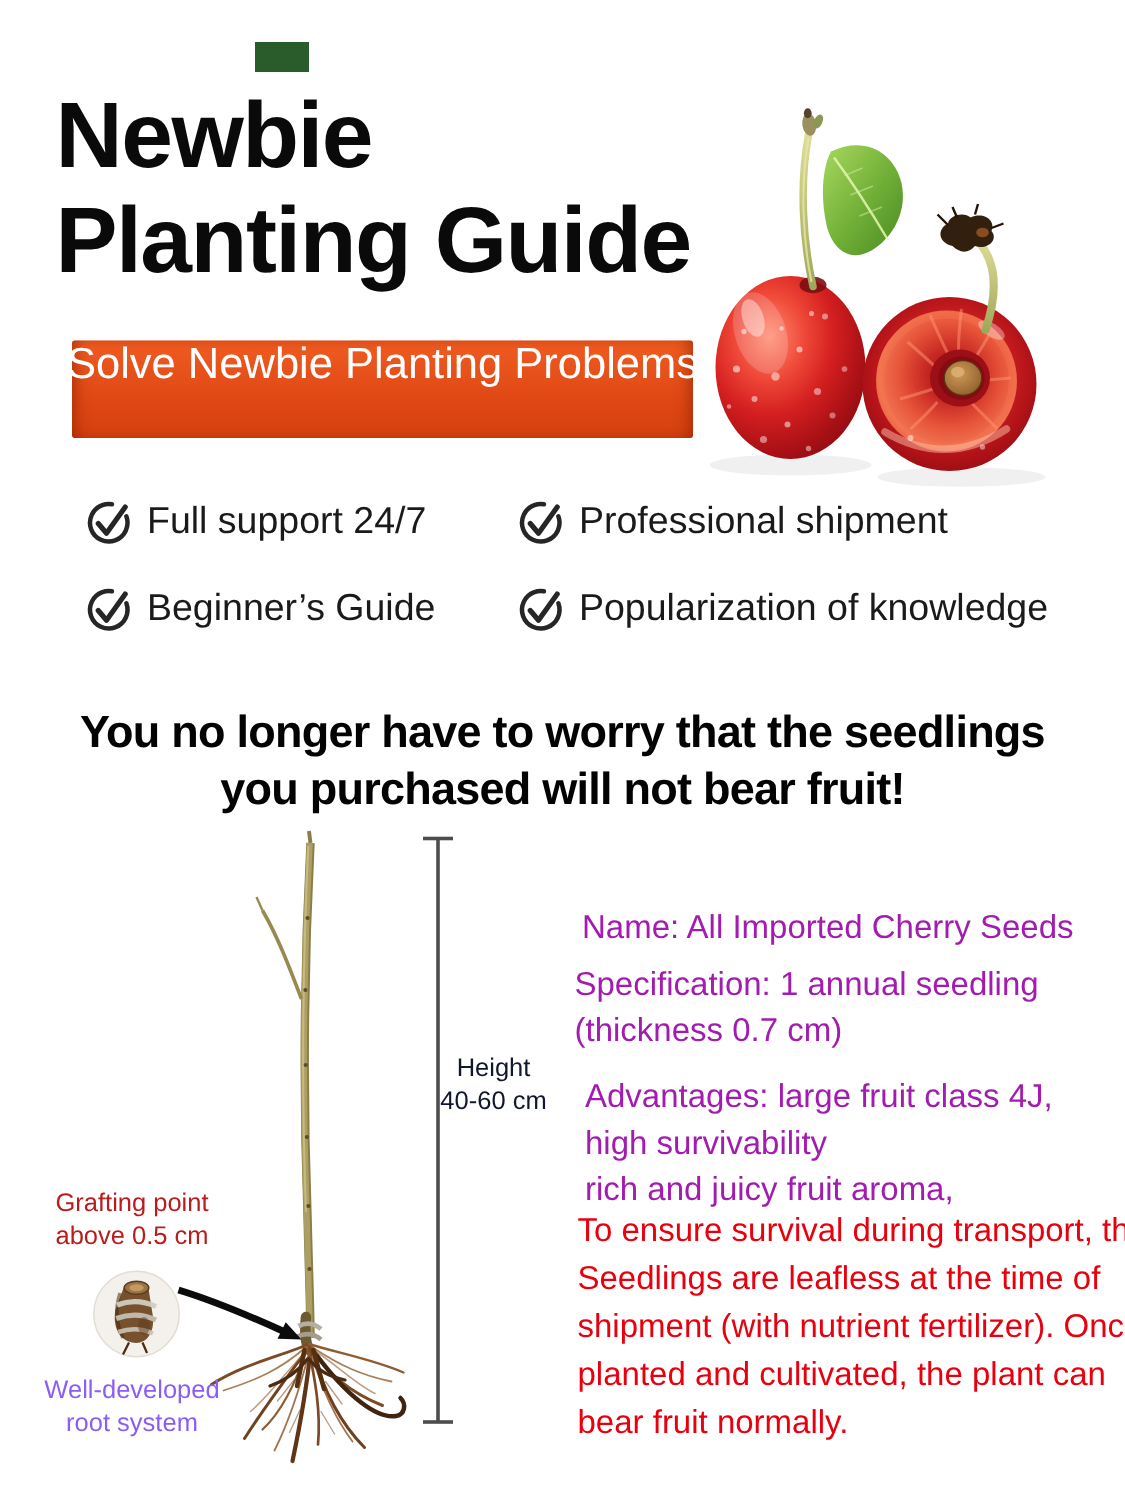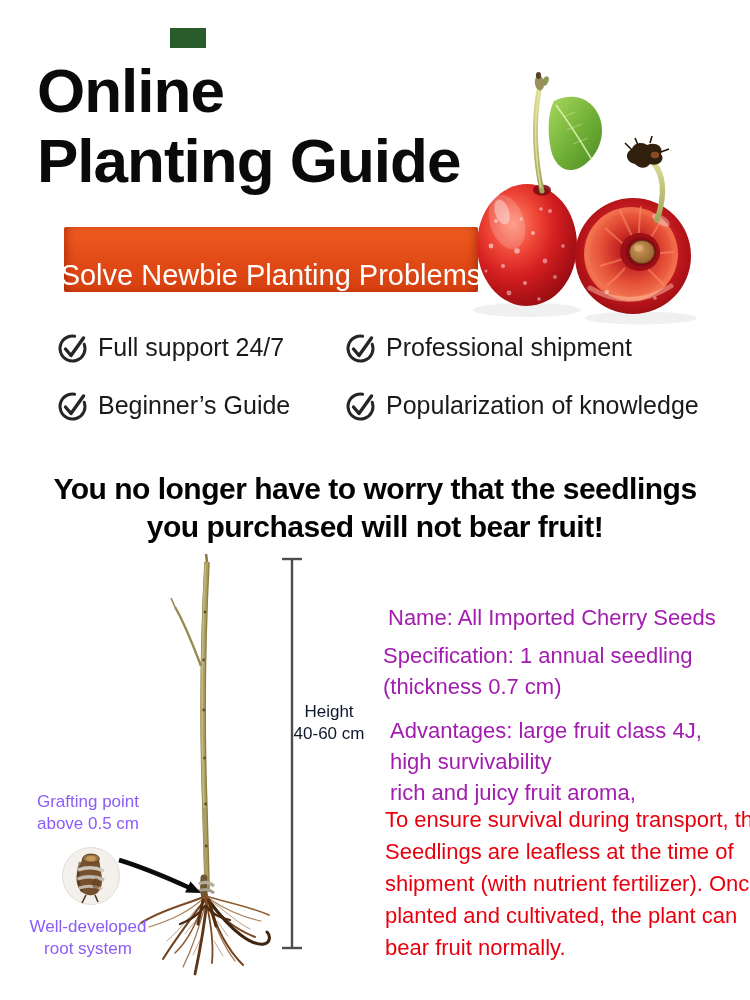--- a/index.html
+++ b/index.html
@@ -23,27 +23,27 @@
     left: 37px; top: 56px;
     font-size: 62px;
     font-weight: bold;
     line-height: 70px;
     letter-spacing: -1px;
     color: #0a0a0a;
   }
   .title .t-line { display: block; }
   .banner {
     position: absolute;
-    left: 64px; top: 227px;
+    left: 48px; top: 227px;
     width: 414px; height: 65px;
     background: linear-gradient(180deg, #ef5c21 0%, #e14a16 55%, #d5400f 100%);
     box-shadow: inset 7px 0 9px -4px rgba(140,30,0,.55), inset -7px 0 9px -4px rgba(140,30,0,.55);
     border-radius: 2px;
     display: flex;
-    align-items: flex-end;
+    align-items: flex-start;
     justify-content: center;
   }
   .banner span {
     color: #ffffff;
     font-size: 29px;
     letter-spacing: 0;
     white-space: nowrap;
   }
   .cherries {
     position: absolute;
@@ -81,21 +81,21 @@
   .seedling {
     position: absolute;
     left: 0; top: 548px;
     width: 380px; height: 432px;
   }
   .fig-label {
     position: absolute;
     text-align: center;
     font-size: 17px;
     line-height: 21.5px;
-    color: #8b5cf6;
+    color: #b91c1c;
   }
   .fig-label span { display: block; }
   .height-label   { left: 292px; top: 701px; width: 74px; color: #0f172a; }
   .grafting-label { left: 30px;  top: 791px; width: 116px; }
   .root-label     { left: 26px;  top: 916px; width: 124px; color: #8b5cf6; }
   .detail {
     position: absolute;
     font-size: 22px;
     line-height: 31px;
     color: #a21caf;
@@ -114,21 +114,21 @@
   }
 </style>
 </head>
 <body>
 
 <div class="page">
 
   <div class="corner-tag"></div>
 
   <h1 class="title">
-    <span class="t-line">Online</span>
+    <span class="t-line">Newbie</span>
     <span class="t-line">Planting Guide</span>
   </h1>
 
   <div class="banner">
     <span>Solve Newbie Planting Problems</span>
   </div>
 
   <svg class="cherries" viewBox="0 0 295 270" aria-hidden="true">
     <defs>
       <radialGradient id="gWhole" cx="36%" cy="33%" r="78%">

